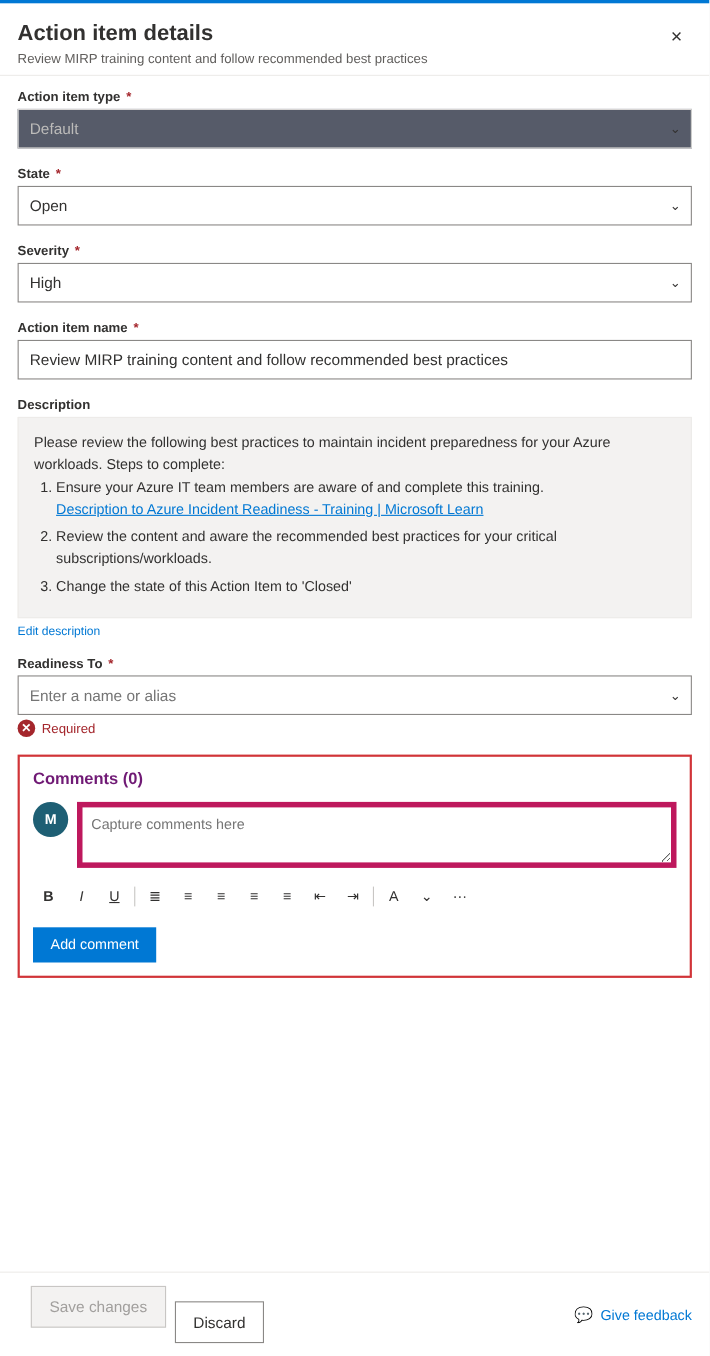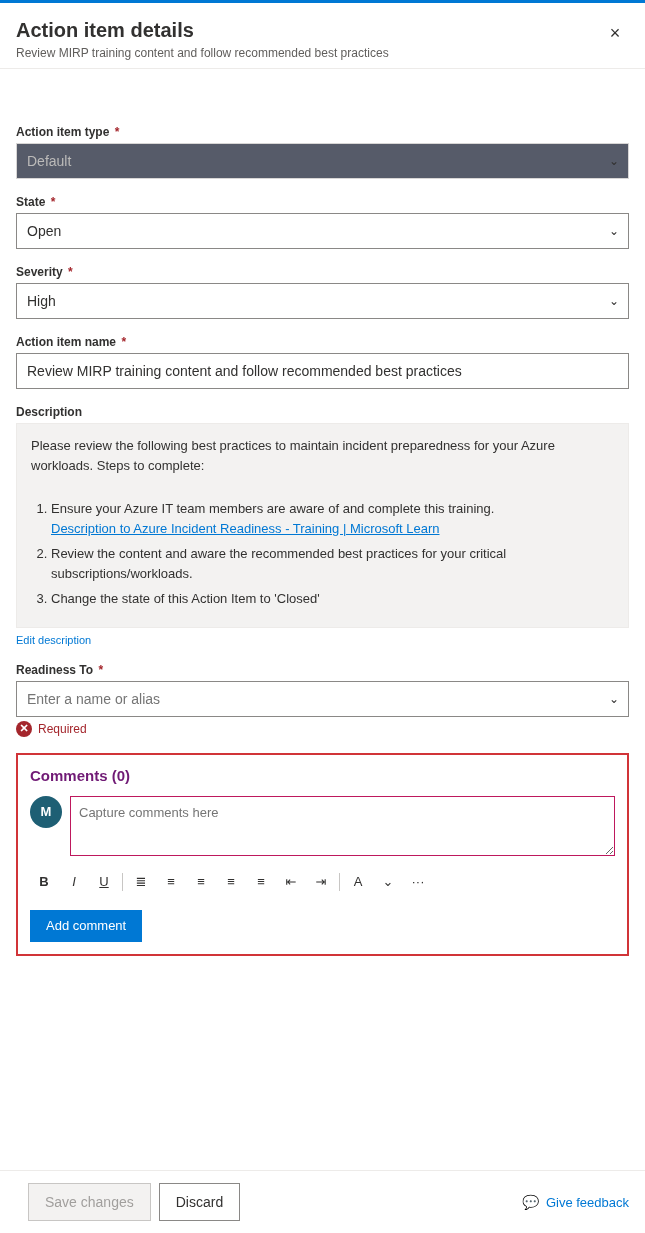--- a/index.html
+++ b/index.html
@@ -12,21 +12,20 @@
       min-height: 1233px;
     }
     .panel {
       width: 645px;
       min-height: 1233px;
       background: #ffffff;
       border-top: 3px solid #0078d4;
       display: flex;
       flex-direction: column;
       position: relative;
-      gap: 44px;
     }
     .panel-header {
       padding: 16px 16px 8px 16px;
       border-bottom: 1px solid #edebe9;
       position: relative;
     }
     .panel-title {
       font-size: 20px;
       font-weight: 600;
       color: #323130;
@@ -114,21 +113,21 @@
     .description-box {
       background: #f3f2f1;
       border: 1px solid #edebe9;
       padding: 12px 14px;
       font-size: 13px;
       color: #323130;
       line-height: 1.5;
     }
     .description-box ol {
       padding-left: 20px;
-      margin-top: 24px;
+      margin-top: 2px;
     }
     .description-box li {
       margin-bottom: 6px;
     }
     .description-box a {
       color: #0078d4;
       text-decoration: underline;
     }
     .edit-link {
       color: #0078d4;
@@ -193,21 +192,21 @@
       display: flex;
       align-items: center;
       justify-content: center;
       color: white;
       font-size: 13px;
       font-weight: 600;
       flex-shrink: 0;
     }
     .comment-textarea {
       flex: 1;
-      border: 1px solid #be185d;
+      border: 5px solid #be185d;
       padding: 8px;
       font-size: 13px;
       color: #a19f9d;
       resize: vertical;
       min-height: 60px;
       font-family: inherit;
       outline: none;
     }
     .comment-toolbar {
       display: flex;
@@ -272,20 +271,21 @@
       margin-left: 12px;
     }
     .btn-secondary {
       background: #ffffff;
       color: #323130;
       border: 1px solid #8a8886;
       padding: 8px 16px;
       font-size: 14px;
       cursor: pointer;
       height: 38px;
+      margin-top: 14px;
     }
     .feedback-link {
       display: flex;
       align-items: center;
       gap: 6px;
       color: #0078d4;
       font-size: 13px;
       cursor: pointer;
       text-decoration: none;
     }

